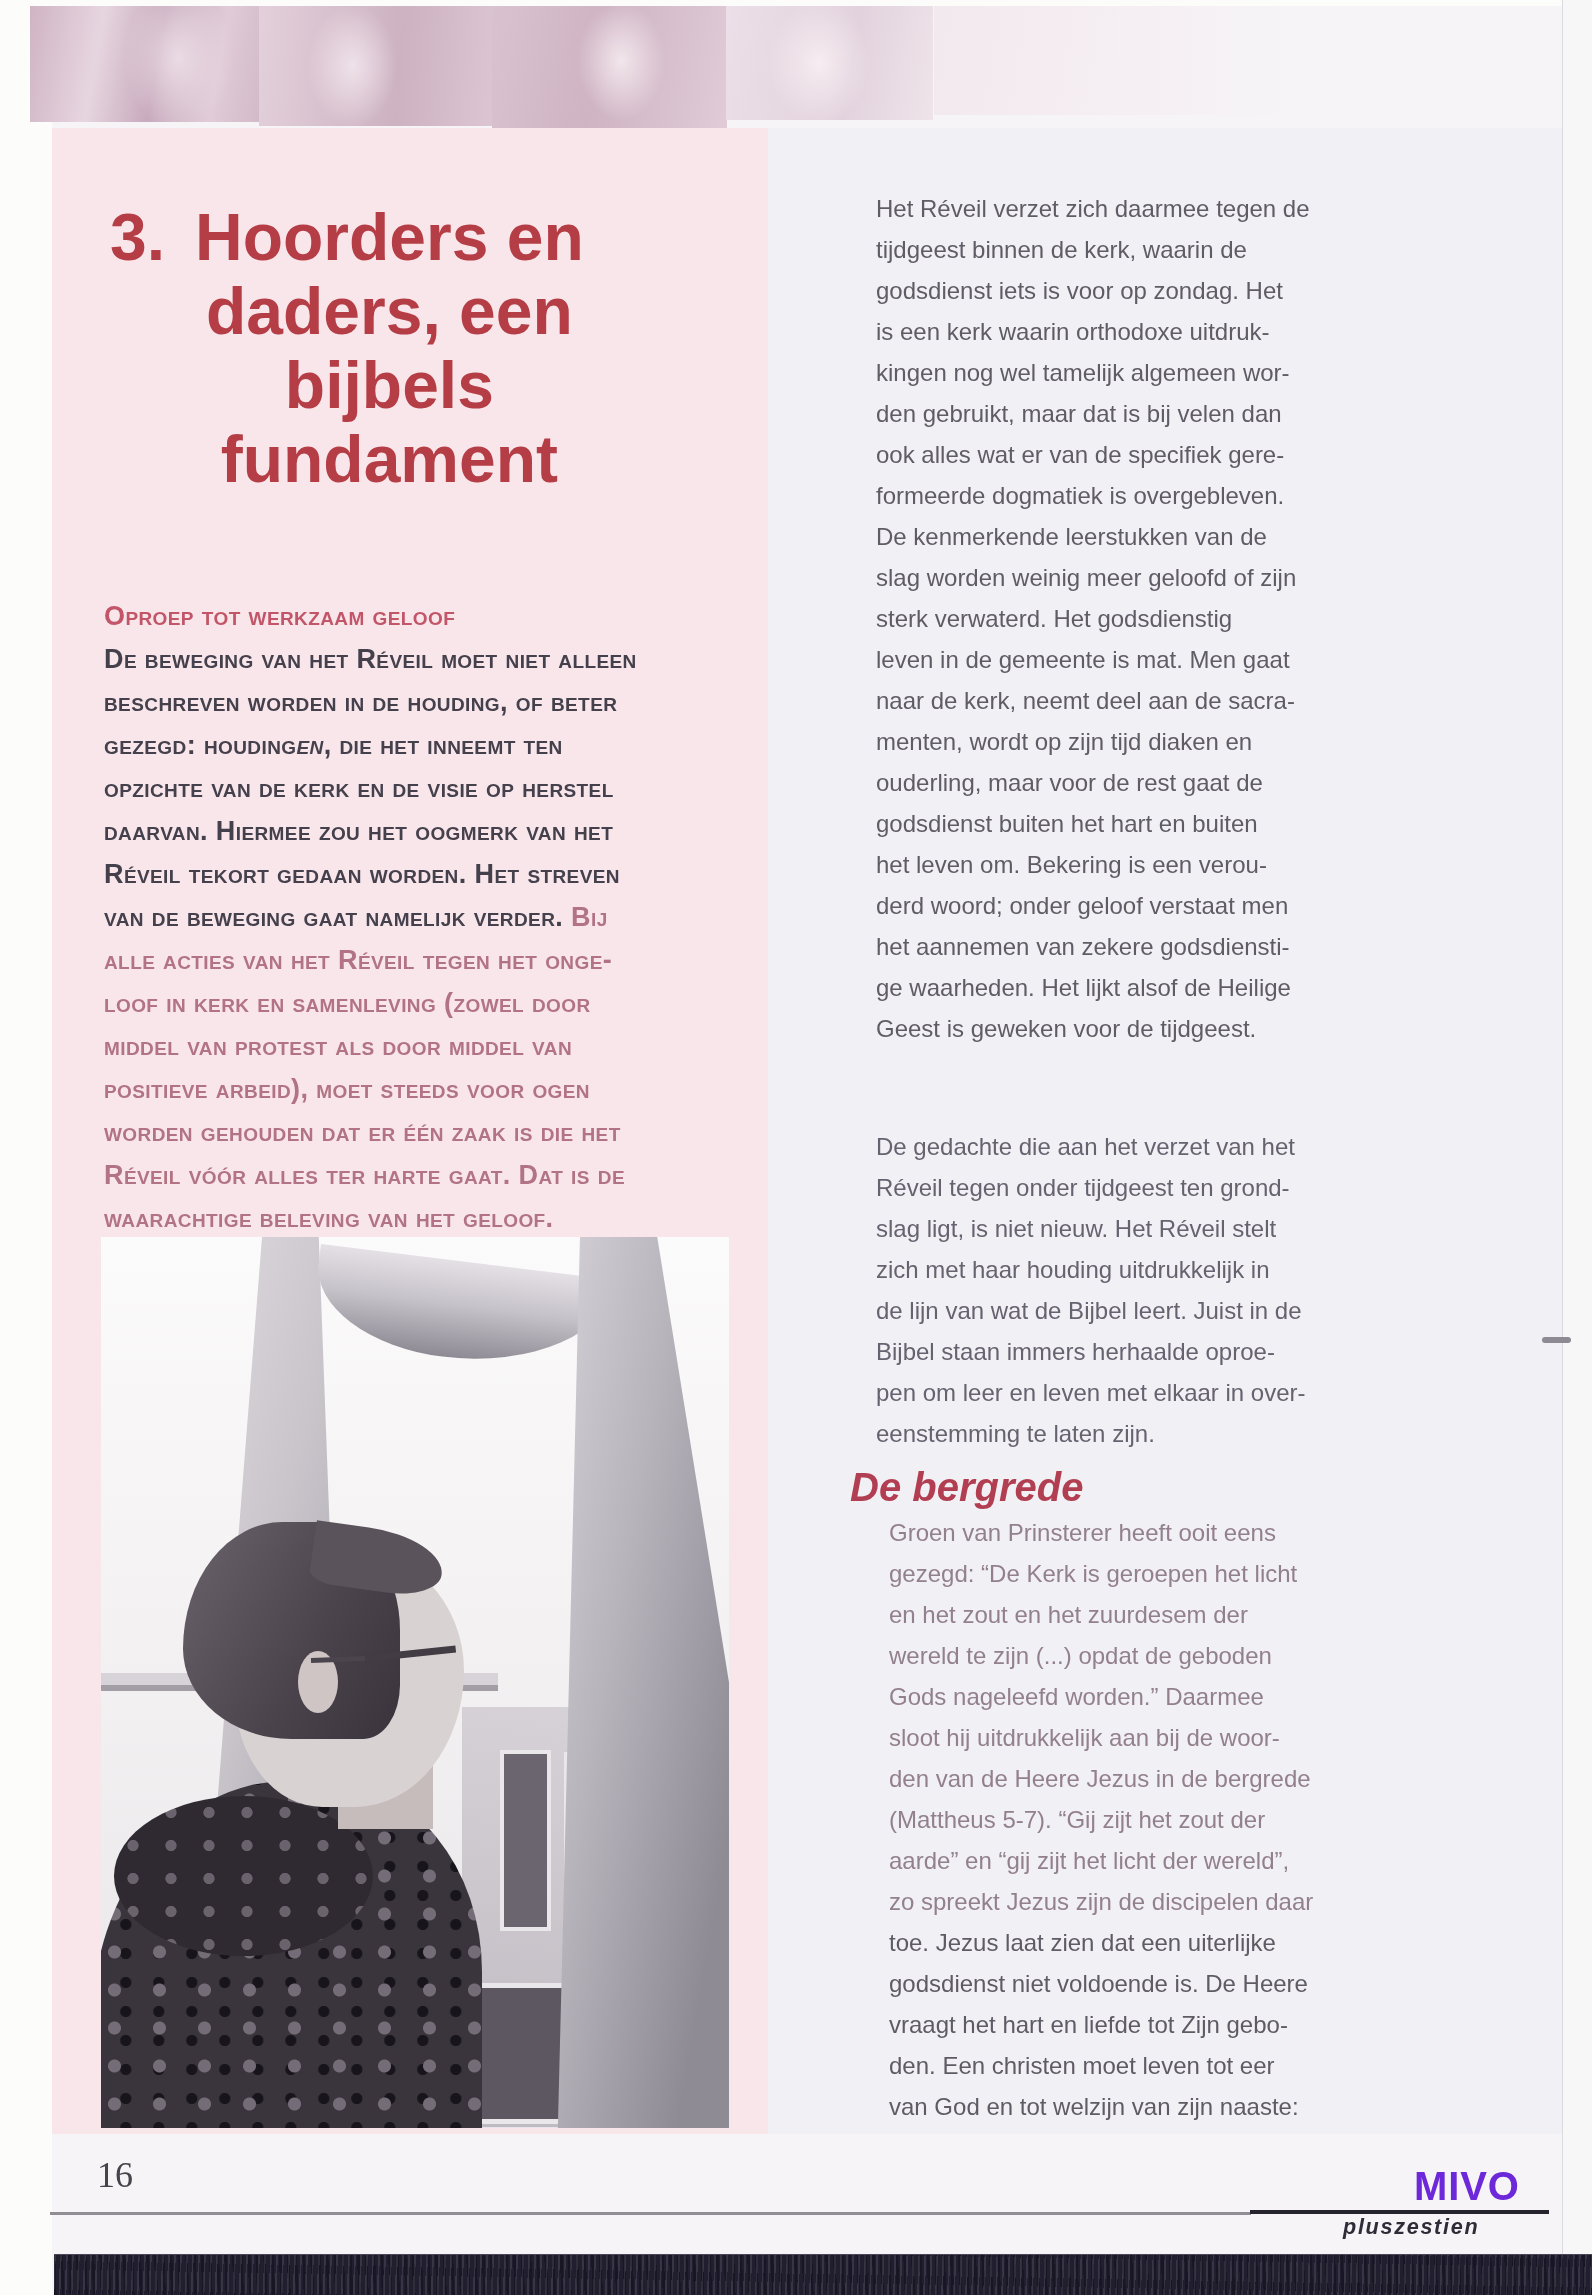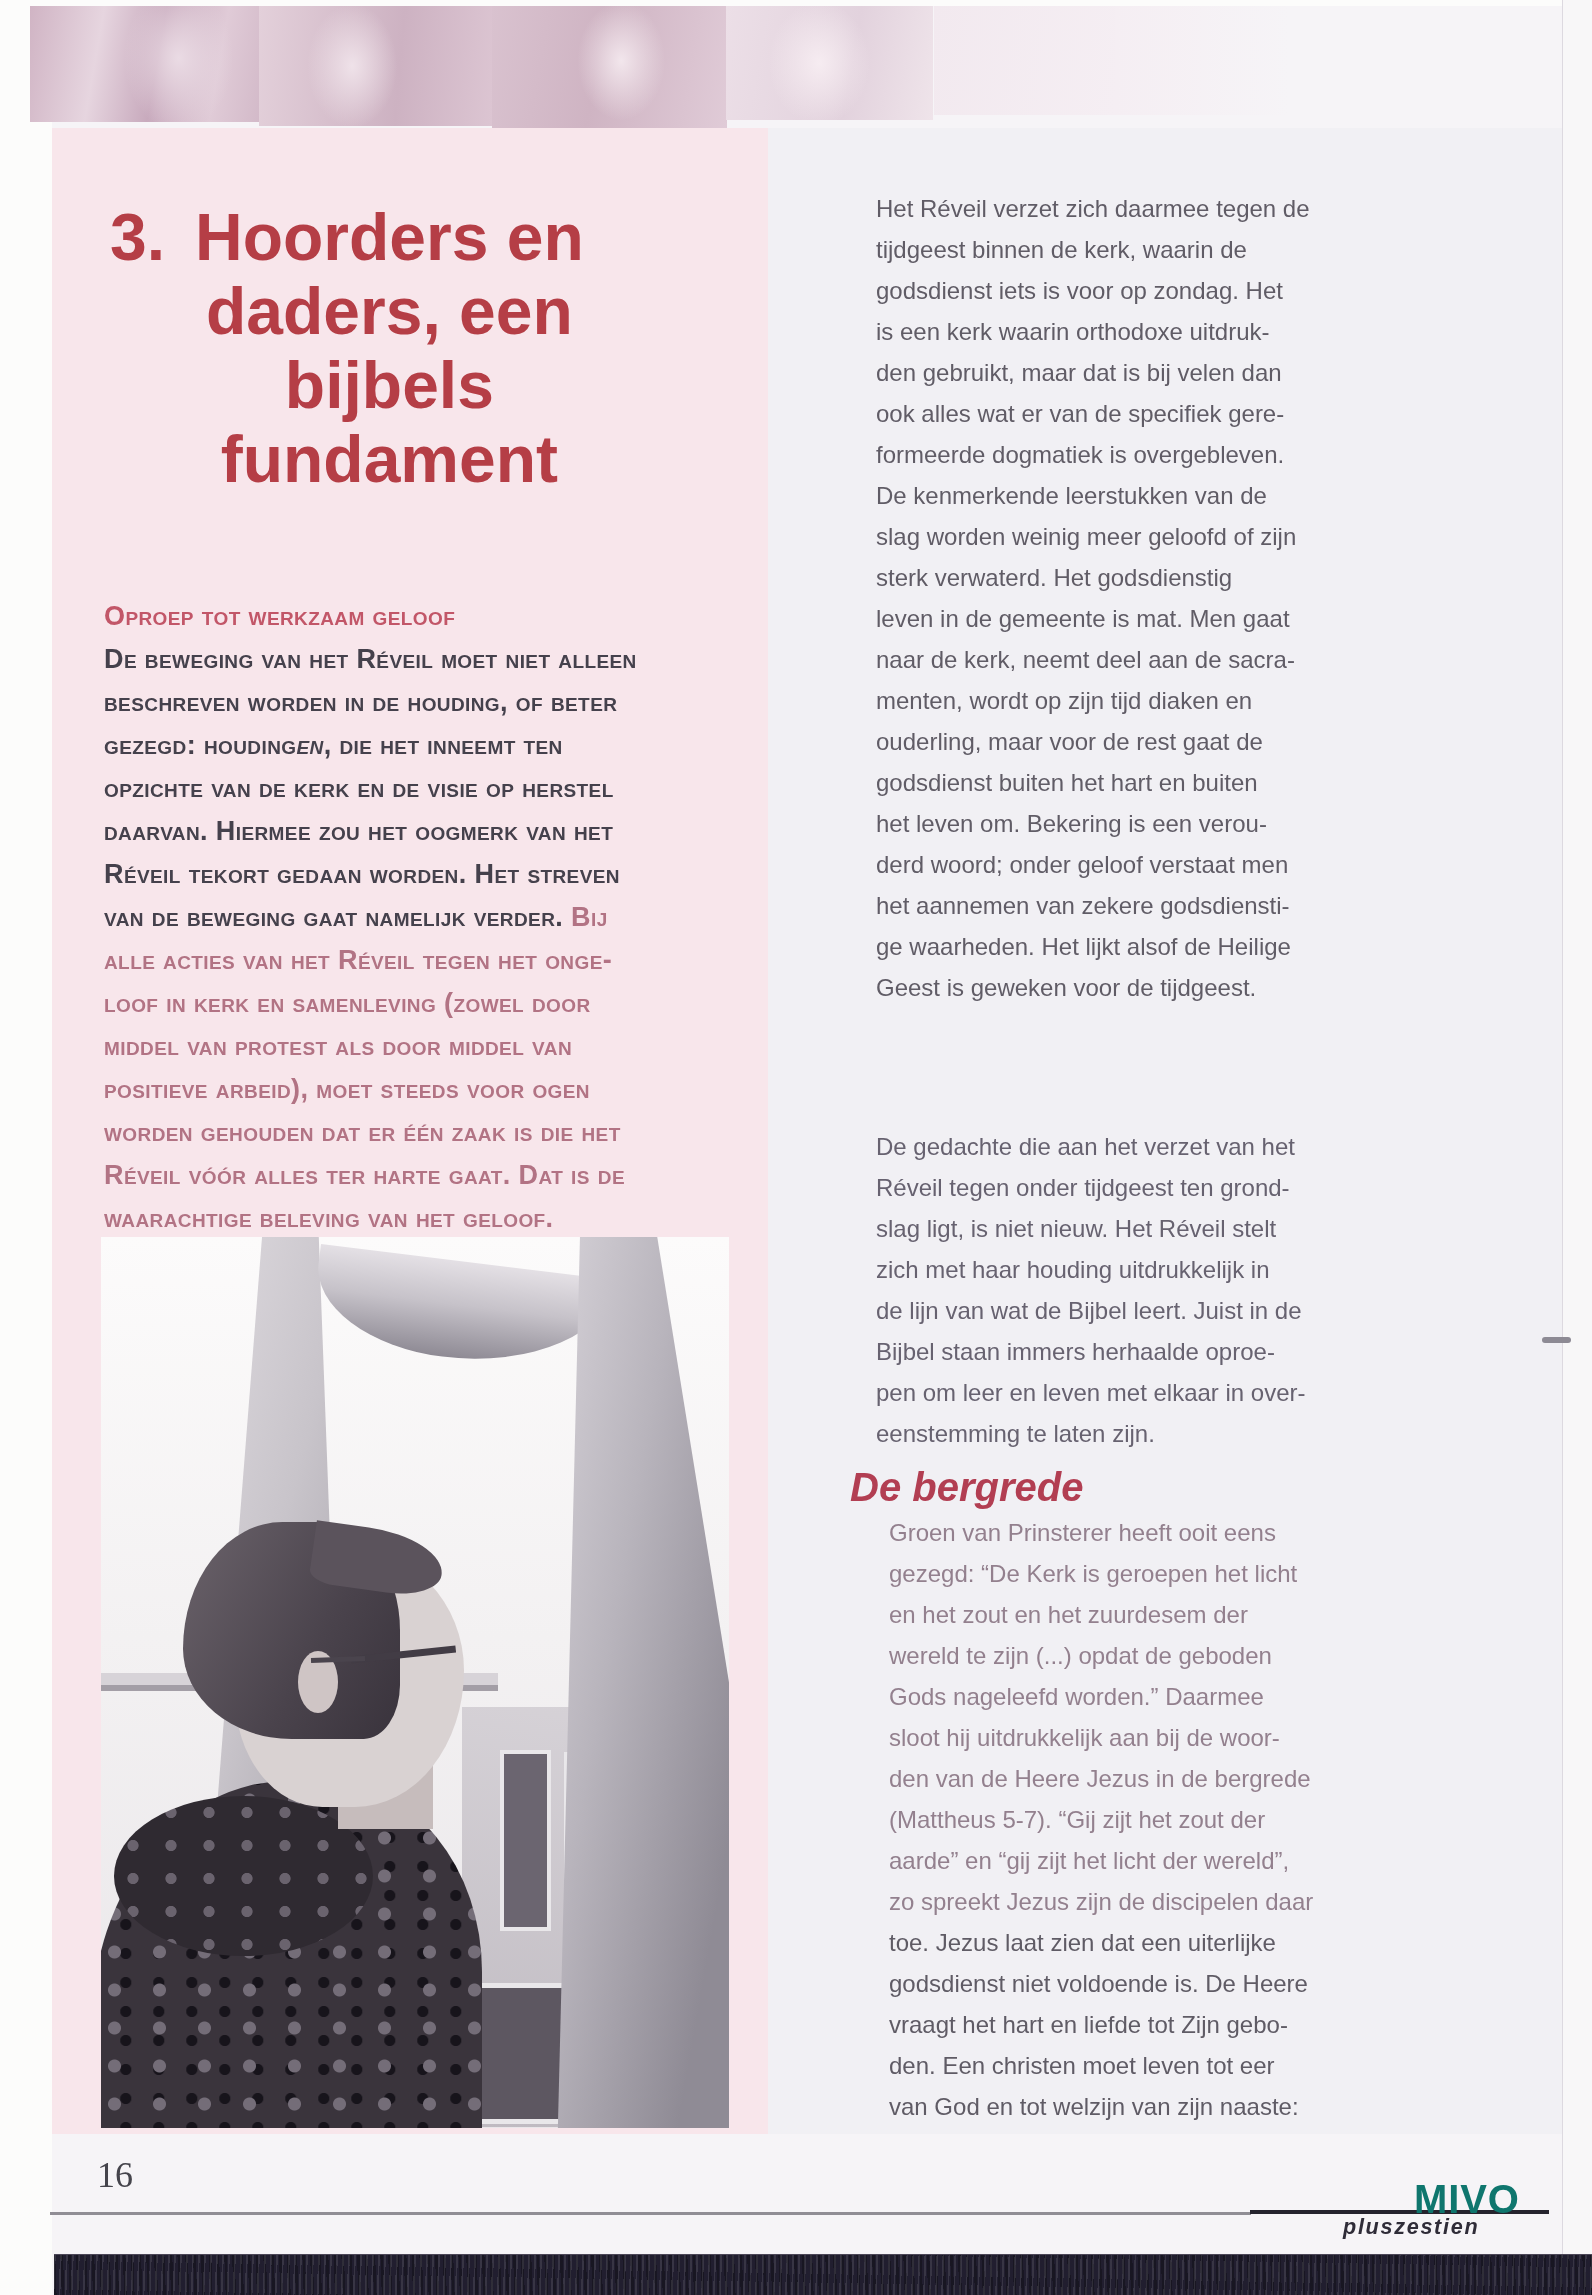--- a/index.html
+++ b/index.html
@@ -104,21 +104,21 @@
     color:#b23e52;}
   #para-3a{left:889px;top:1512px;color:#93808e;}
   #para-3b{left:889px;top:1922px;color:#5f5b65;}
   #artifact-dash{left:1542px;top:1337px;width:29px;height:6px;background:#8d8a94;border-radius:3.5px;}
 
   
   #page-number{left:97px;top:2154px;font-family:"Liberation Serif","DejaVu Serif",serif;
     font-size:36px;color:#45444c;}
   #rule-left{left:50px;top:2212px;width:1201px;height:2.6px;background:#908d95;}
   #rule-right{left:1250px;top:2210px;width:299px;height:4.3px;background:#25232e;}
-  #mivo-logo{left:1414px;top:2164px;font-size:40px;font-weight:700;letter-spacing:0.9px;color:#0f766e;margin-top:13px;}
+  #mivo-logo{left:1414px;top:2164px;font-size:40px;font-weight:700;letter-spacing:0.9px;color:#6d28d9;}
   #mivo-sub{left:1343px;top:2214px;font-size:21.6px;font-weight:700;font-style:italic;
     letter-spacing:1.7px;color:#2f2c38;text-align:center;}
   #book-edge{left:54px;top:2254px;width:1539px;height:41px;background:#211e2f;
     background-image:repeating-linear-gradient(92deg,rgba(255,255,255,0.10) 0 1.7px,rgba(0,0,0,0) 1.7px 6px),
                      repeating-linear-gradient(88deg,rgba(0,0,0,0.28) 0 2.6px,rgba(0,0,0,0) 2.6px 7.8px);
     border-top:1.7px solid #4c4758;}
 </style>
 </head>
 <body>
 
@@ -193,20 +193,21 @@
         <div id="man-glasses-arm"></div>
       </div>
     </div>
   </div>
 
   <div class="abs bodytext" id="para-1">
       <div class="line">Het Réveil verzet zich daarmee tegen de</div>
       <div class="line">tijdgeest binnen de kerk, waarin de</div>
       <div class="line">godsdienst iets is voor op zondag. Het</div>
       <div class="line">is een kerk waarin orthodoxe uitdruk-</div>
+      <div class="line">kingen nog wel tamelijk algemeen wor-</div>
       <div class="line">den gebruikt, maar dat is bij velen dan</div>
       <div class="line">ook alles wat er van de specifiek gere-</div>
       <div class="line">formeerde dogmatiek is overgebleven.</div>
       <div class="line">De kenmerkende leerstukken van de</div>
       <div class="line">slag worden weinig meer geloofd of zijn</div>
       <div class="line">sterk verwaterd. Het godsdienstig</div>
       <div class="line">leven in de gemeente is mat. Men gaat</div>
       <div class="line">naar de kerk, neemt deel aan de sacra-</div>
       <div class="line">menten, wordt op zijn tijd diaken en</div>
       <div class="line">ouderling, maar voor de rest gaat de</div>

